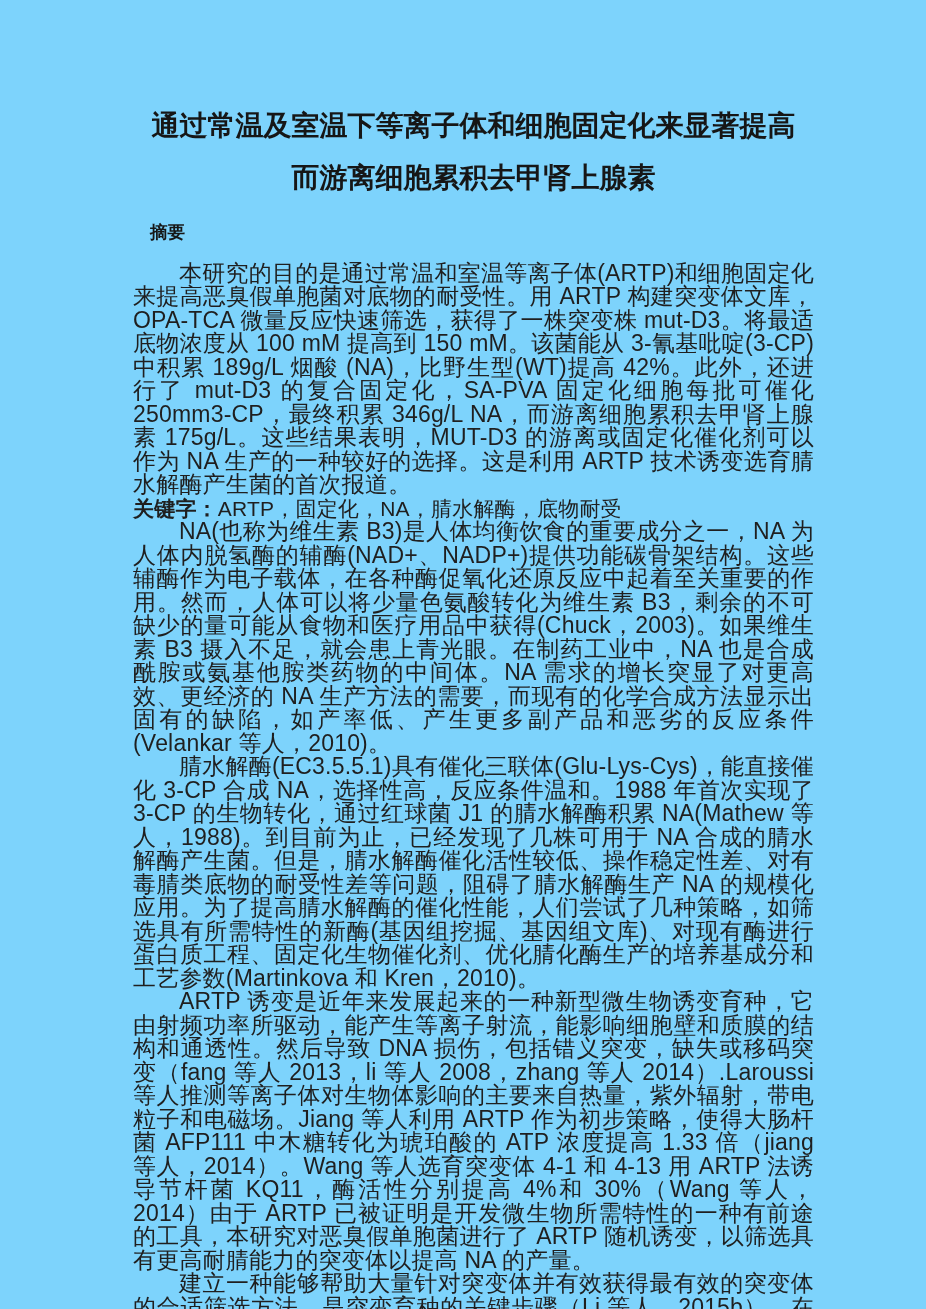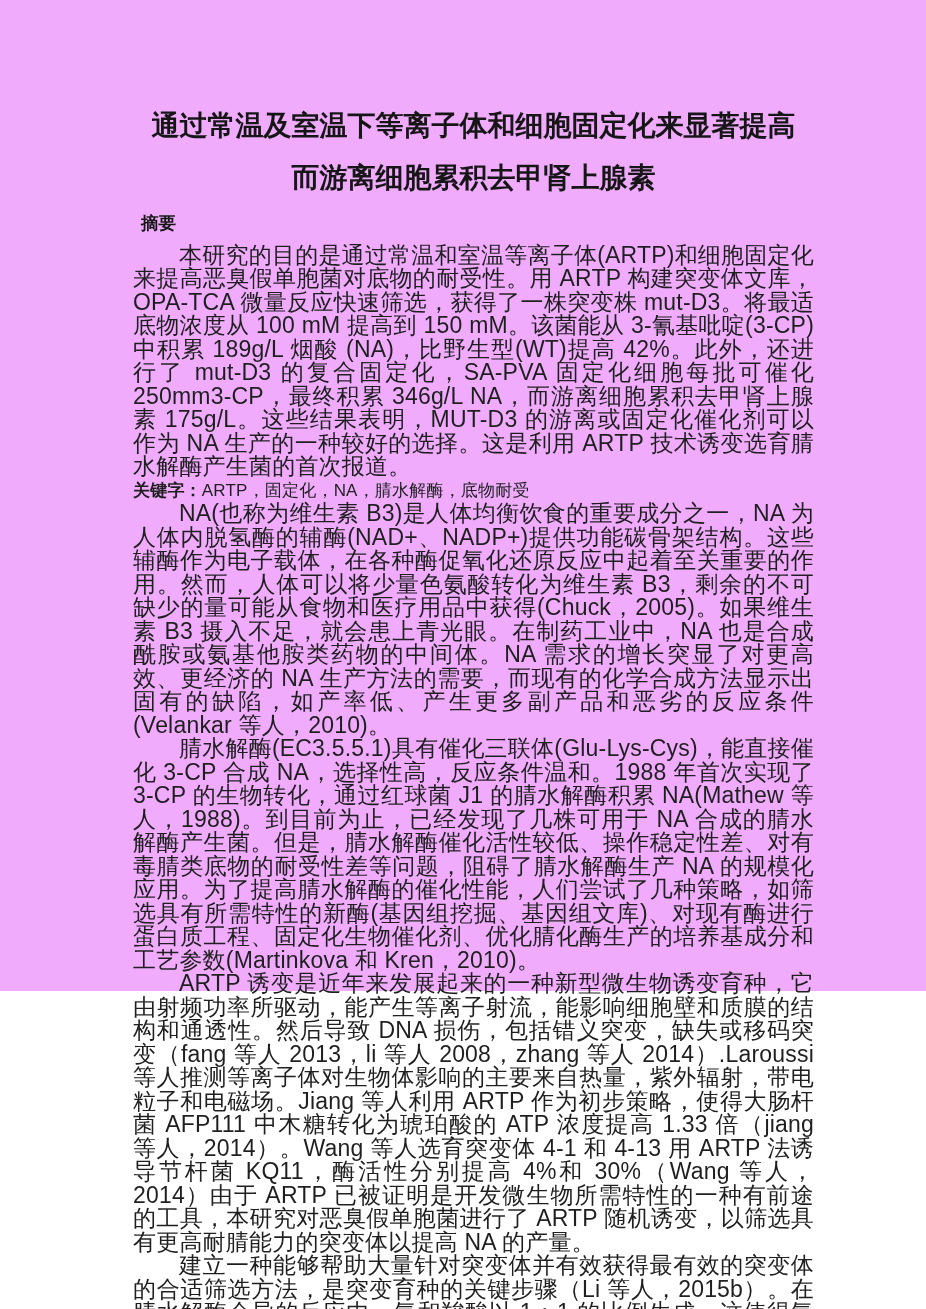--- a/index.html
+++ b/index.html
@@ -10,54 +10,54 @@
   body {
     width: 926px;
     height: 1309px;
     color: #1f1f1f;
     font-family: "Liberation Sans", "DejaVu Sans", sans-serif;
     overflow: hidden;
   }
   .page {
     box-sizing: border-box;
     width: 926px;
-    height: 991px;
+    height: 1309px;
     padding: 100px 112px 0 133px;
-    background: #f0abfc;
+    background: #7dd3fc;
   }
   .title {
     margin: 0 0 6px 0;
     font-size: 28px;
     font-weight: 700;
     line-height: 52px;
     text-align: center;
     color: #161616;
   }
   .title-line { display: block; }
   .abstract-heading,
   .section-heading {
-    margin: 8px;
+    margin: 17px;
     font-size: 17.5px;
     font-weight: 700;
     line-height: 23.5px;
     color: #161616;
   }
   .section-heading { margin-top: 37px; }
   .section-heading .sec-num { margin-right: 15px; }
   .para {
     margin: 0;
     font-size: 23px;
     line-height: 23.5px;
     text-align: justify;
     text-indent: 2em;
     letter-spacing: 0.2px;
   }
   .keywords {
     margin: 0;
-    font-size: 17px;
+    font-size: 21px;
     line-height: 23.5px;
     letter-spacing: 0.2px;
   }
   .kw-label { font-weight: 700; }
   .section-body .para { margin: 0; }
 </style>
 </head>
 <body>
 
 <div class="page">
@@ -69,20 +69,20 @@
 
   <h2 class="abstract-heading">摘要</h2>
 
   <p class="para">本研究的目的是通过常温和室温等离子体(ARTP)和细胞固定化来提高恶臭假单胞菌对底物的耐受性。用 ARTP 构建突变体文库，OPA-TCA 微量反应快速筛选，获得了一株突变株 mut-D3。将最适底物浓度从 100 mM 提高到 150 mM。该菌能从 3-氰基吡啶(3-CP)中积累 189g/L 烟酸 (NA)，比野生型(WT)提高 42%。此外，还进行了 mut-D3 的复合固定化，SA-PVA 固定化细胞每批可催化 250mm3-CP，最终积累 346g/L NA，而游离细胞累积去甲肾上腺素 175g/L。这些结果表明，MUT-D3 的游离或固定化催化剂可以作为 NA 生产的一种较好的选择。这是利用 ARTP 技术诱变选育腈水解酶产生菌的首次报道。</p>
 
   <p class="keywords"><span class="kw-label">关键字：</span><span>ARTP，固定化，NA，腈水解酶，底物耐受</span></p>
 
   <div class="section">
 
     <div class="section-body">
-        <p class="para">NA(也称为维生素 B3)是人体均衡饮食的重要成分之一，NA 为人体内脱氢酶的辅酶(NAD+、NADP+)提供功能碳骨架结构。这些辅酶作为电子载体，在各种酶促氧化还原反应中起着至关重要的作用。然而，人体可以将少量色氨酸转化为维生素 B3，剩余的不可缺少的量可能从食物和医疗用品中获得(Chuck，2005)。如果维生素 B3 摄入不足，就会患上青光眼。在制药工业中，NA 也是合成酰胺或氨基他胺类药物的中间体。NA 需求的增长突显了对更高效、更经济的 NA 生产方法的需要，而现有的化学合成方法显示出固有的缺陷，如产率低、产生更多副产品和恶劣的反应条件(Velankar 等人，2010)。</p>
+        <p class="para">NA(也称为维生素 B3)是人体均衡饮食的重要成分之一，NA 为人体内脱氢酶的辅酶(NAD+、NADP+)提供功能碳骨架结构。这些辅酶作为电子载体，在各种酶促氧化还原反应中起着至关重要的作用。然而，人体可以将少量色氨酸转化为维生素 B3，剩余的不可缺少的量可能从食物和医疗用品中获得(Chuck，2003)。如果维生素 B3 摄入不足，就会患上青光眼。在制药工业中，NA 也是合成酰胺或氨基他胺类药物的中间体。NA 需求的增长突显了对更高效、更经济的 NA 生产方法的需要，而现有的化学合成方法显示出固有的缺陷，如产率低、产生更多副产品和恶劣的反应条件(Velankar 等人，2010)。</p>
         <p class="para">腈水解酶(EC3.5.5.1)具有催化三联体(Glu-Lys-Cys)，能直接催化 3-CP 合成 NA，选择性高，反应条件温和。1988 年首次实现了 3-CP 的生物转化，通过红球菌 J1 的腈水解酶积累 NA(Mathew 等人，1988)。到目前为止，已经发现了几株可用于 NA 合成的腈水解酶产生菌。但是，腈水解酶催化活性较低、操作稳定性差、对有毒腈类底物的耐受性差等问题，阻碍了腈水解酶生产 NA 的规模化应用。为了提高腈水解酶的催化性能，人们尝试了几种策略，如筛选具有所需特性的新酶(基因组挖掘、基因组文库)、对现有酶进行蛋白质工程、固定化生物催化剂、优化腈化酶生产的培养基成分和工艺参数(Martinkova 和 Kren，2010)。</p>
         <p class="para">ARTP 诱变是近年来发展起来的一种新型微生物诱变育种，它由射频功率所驱动，能产生等离子射流，能影响细胞壁和质膜的结构和通透性。然后导致 DNA 损伤，包括错义突变，缺失或移码突变（fang 等人 2013，li 等人 2008，zhang 等人 2014）.Laroussi 等人推测等离子体对生物体影响的主要来自热量，紫外辐射，带电粒子和电磁场。Jiang 等人利用 ARTP 作为初步策略，使得大肠杆菌 AFP111 中木糖转化为琥珀酸的 ATP 浓度提高 1.33 倍（jiang 等人，2014）。Wang 等人选育突变体 4-1 和 4-13 用 ARTP 法诱导节杆菌 KQ11，酶活性分别提高 4%和 30%（Wang 等人，2014）由于 ARTP 已被证明是开发微生物所需特性的一种有前途的工具，本研究对恶臭假单胞菌进行了 ARTP 随机诱变，以筛选具有更高耐腈能力的突变体以提高 NA 的产量。</p>
         <p class="para">建立一种能够帮助大量针对突变体并有效获得最有效的突变体的合适筛选方法，是突变育种的关键步骤（Li 等人，2015b）。在腈水解酶介导的反应中，氨和羧酸以 1：1 的比例生成，这使得氨的比色检测在筛选具有良好催化潜力的菌株方面更具优势。Black 最近提出了一种快速，经济的高通量方法，即在酸性条件下氨与邻苯二甲醛（OPA）的显色反应，可以用紫外/可见光光谱对生色团进行定量测量（Black 等人，2015）。鉴于该方法的简便性和敏感性，特别是与去细胞粗提物（CFE）的相容性，本研究对该方法进行了一定的改进，用于</p>
       </div>
   </div>
 
 </div>
 
 </body></html>

